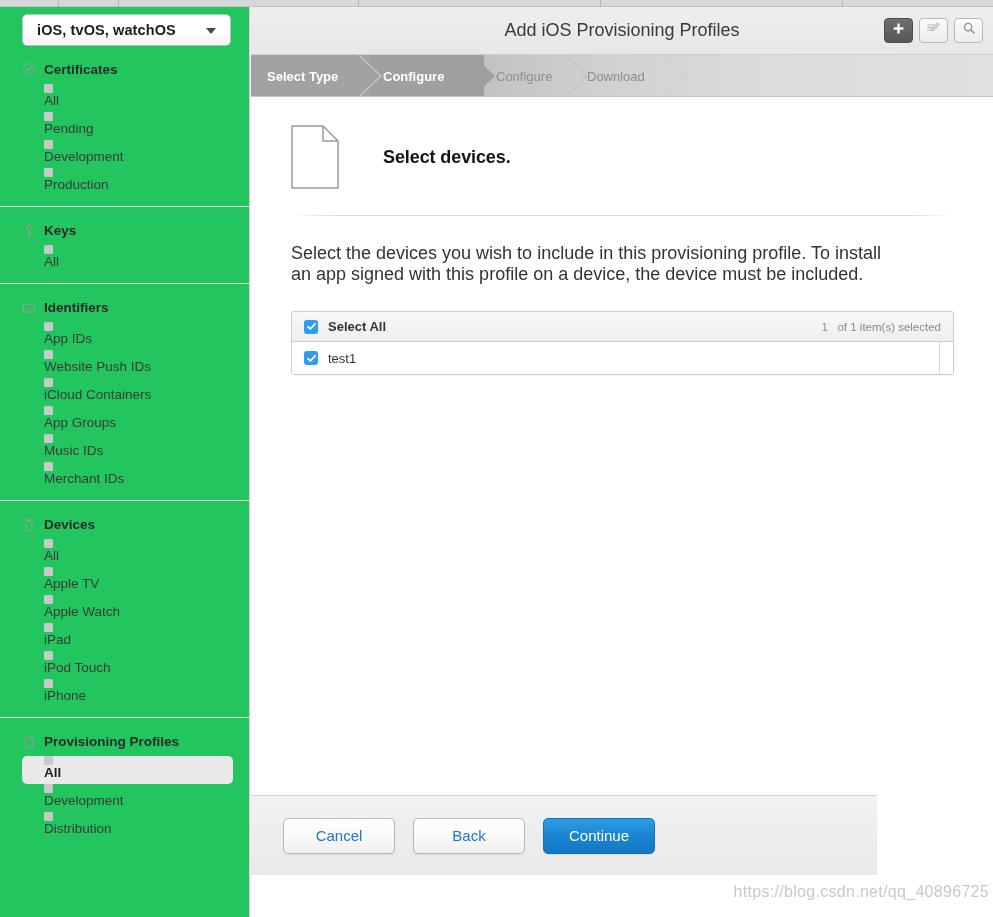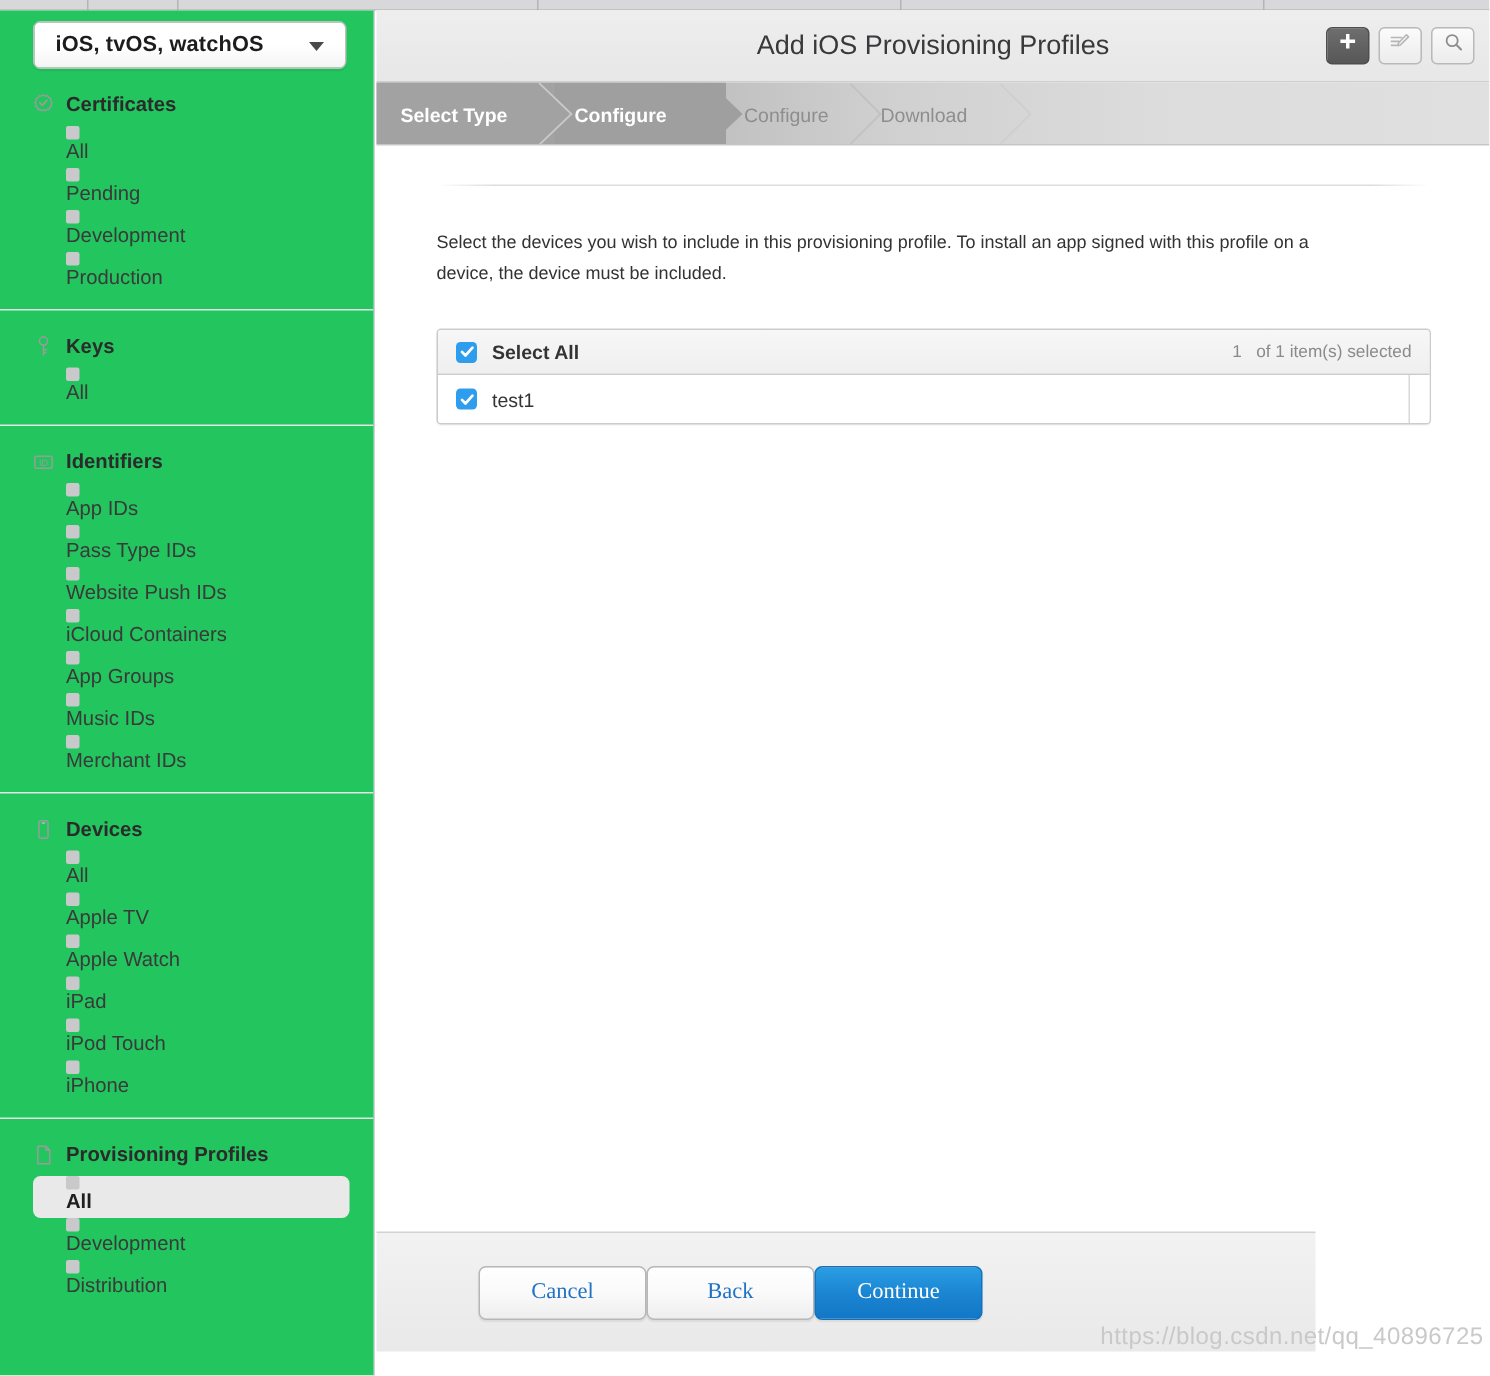--- a/index.html
+++ b/index.html
@@ -153,21 +153,21 @@
   .page-heading {
     font-size: 18px; font-weight: bold; color: #141414;
     margin-left: 44px; letter-spacing: -.1px;
   }
   .hrule {
     margin: 26px 40px 0 40px; height: 1px;
     background: linear-gradient(to right, #ffffff 0%, #dcdcdc 6%, #dcdcdc 94%, #ffffff 100%);
   }
   .blurb {
     margin: 27px 40px 0 40px;
-    font-size: 12px; color: #333333; line-height: 21px; max-width: 600px;
+    font-size: 18px; color: #333333; line-height: 21px; max-width: 600px;
   }
 
   
   .devtable {
     margin: 26px 0 0 40px; width: 663px;
     border: 1px solid #cccccc;
     border-radius: 3px;
     background: #ffffff;
     overflow: hidden;
     box-shadow: 0 1px 1px rgba(0,0,0,0.04);
@@ -204,21 +204,21 @@
   }
   .cbox svg { display: block; }
 
   
   .footer {
     position: absolute; left: 0; bottom: 0; width: 626px; height: 80px;
     background: linear-gradient(to bottom, #f2f2f2 0%, #e9e9e9 100%);
     border-top: 1px solid #d2d2d4;
     display: flex; align-items: center; justify-content: flex-end;
     padding-right: 222px;
-    font-family: Liberation Serif, serif;
+    gap: 18px;
   }
   .btn {
     min-width: 112px; height: 36px; border-radius: 5px;
     font-size: 15px;
     display: flex; align-items: center; justify-content: center;
     border: 1px solid #b7b7b9;
     background: linear-gradient(to bottom, #ffffff 0%, #fafafa 48%, #eeeeee 100%);
     color: #1f72c4;
     box-shadow: 0 1px 1px rgba(0,0,0,0.07);
   }
@@ -311,24 +311,20 @@
           </svg>
         </span>
         <span class="sec-title">Identifiers</span>
       </div>
       <div class="nav-item">
         <span class="bullet"></span>
         <span class="nav-label">App IDs</span>
       </div>
       <div class="nav-item">
         <span class="bullet"></span>
-        <span class="nav-label">Pass Type IDs</span>
-      </div>
-      <div class="nav-item">
-        <span class="bullet"></span>
         <span class="nav-label">Website Push IDs</span>
       </div>
       <div class="nav-item">
         <span class="bullet"></span>
         <span class="nav-label">iCloud Containers</span>
       </div>
       <div class="nav-item">
         <span class="bullet"></span>
         <span class="nav-label">App Groups</span>
       </div>
@@ -470,20 +466,29 @@
       <div class="step step-3">
         <span class="txt">Configure</span>
       </div>
       <div class="step step-4">
         <span class="txt">Download</span>
       </div>
     </div>
 
     <div class="content">
 
+      <div class="head-row">
+        <span class="doc-icon">
+          <svg width="48" height="64" viewBox="0 0 48 64">
+            <path d="M1 1 H32 L47 16 V63 H1 Z" fill="#ffffff" stroke="#9b9b9b" stroke-width="1.5" stroke-linejoin="round"></path>
+            <path d="M32 1 V16 H47" fill="none" stroke="#9b9b9b" stroke-width="1.5" stroke-linejoin="round"></path>
+          </svg>
+        </span>
+        <div class="page-heading">Select devices.</div>
+      </div>
 
       <div class="hrule"></div>
 
       <div class="blurb">Select the devices you wish to include in this provisioning profile. To install an app signed with this profile on a device, the device must be included.</div>
 
       <div class="devtable">
         <div class="dt-head">
           <span class="cbox">
             <svg width="11" height="11" viewBox="0 0 11 11">
               <path d="M2 5.6 L4.3 8 L9 2.8" fill="none" stroke="#ffffff" stroke-width="1.8" stroke-linecap="round" stroke-linejoin="round"></path>

